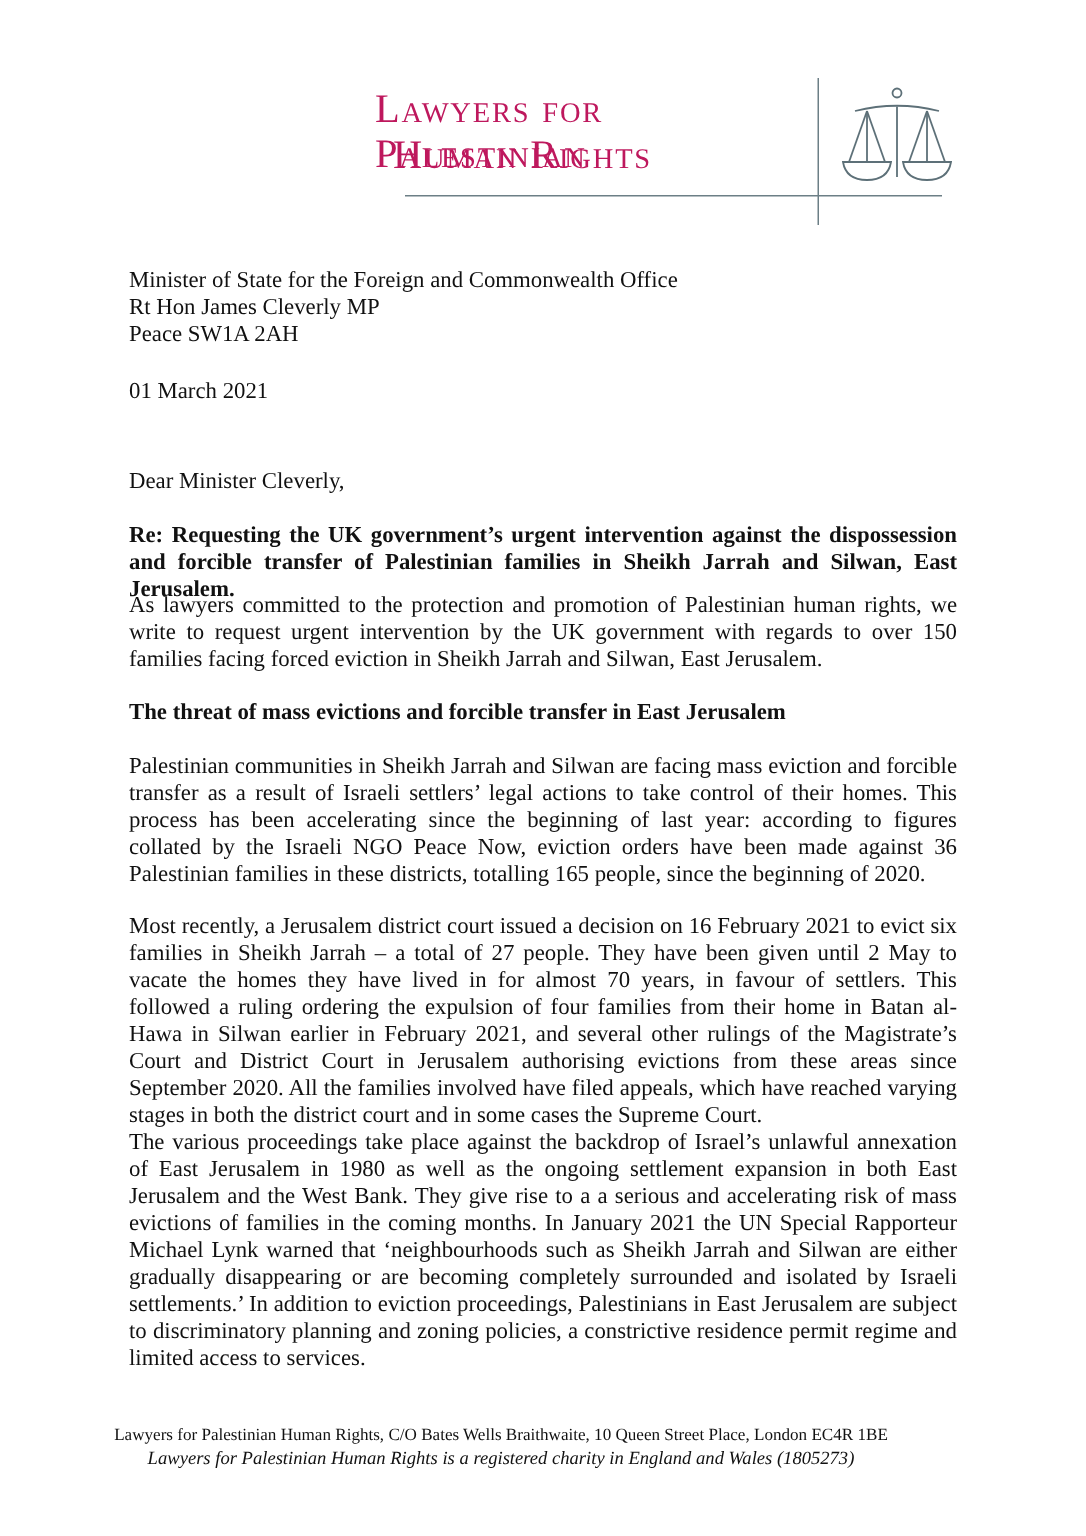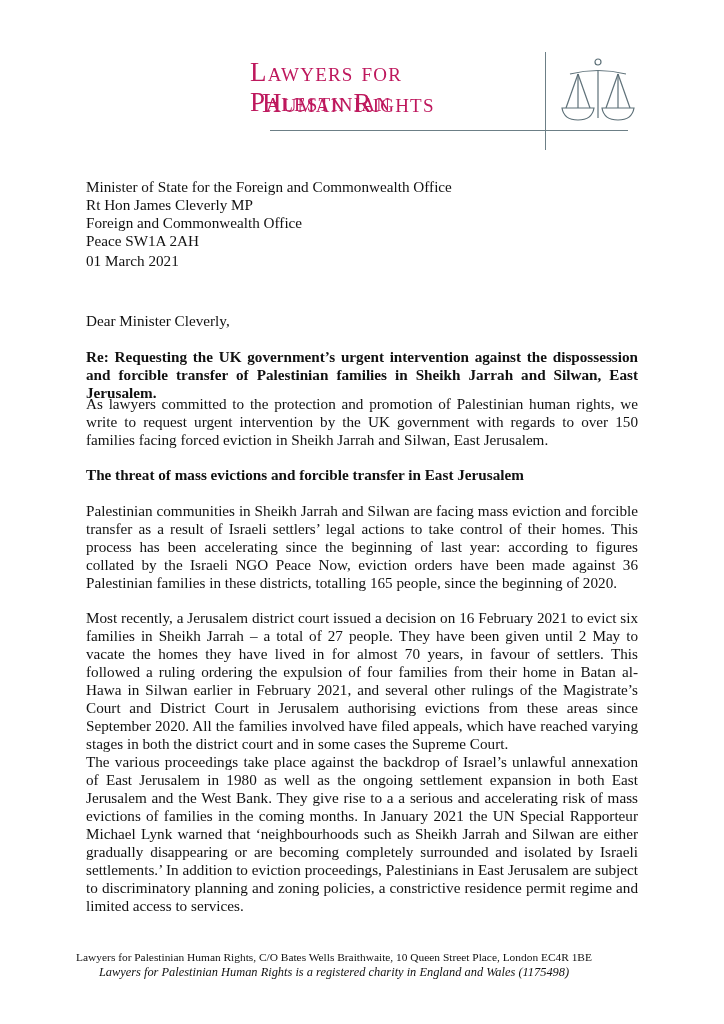--- a/index.html
+++ b/index.html
@@ -37,34 +37,33 @@
   <path d="M10 50 L42 50 Q40 62 26 62 Q12 62 10 50 Z"></path>
   <line x1="66" y1="16" x2="54" y2="50"></line>
   <line x1="66" y1="16" x2="78" y2="50"></line>
   <line x1="66" y1="16" x2="66" y2="50"></line>
   <path d="M50 50 L82 50 Q80 62 66 62 Q52 62 50 50 Z"></path>
 </svg>
 
 <div class="text block" style="top:178px;">
   <p>Minister of State for the Foreign and Commonwealth Office</p>
   <p>Rt Hon James Cleverly MP</p>
-  <p>Foreign and Commonwealth Office</p>
   <p>Peace SW1A 2AH</p>
 </div>
 
 <div class="text right" style="top:252px;">01 March 2021</div>
 
 <div class="text" style="top:312px;">Dear Minister Cleverly,</div>
 
 <div class="text bold justify" style="top:348px;">Re: Requesting the UK government’s urgent intervention against the dispossession and forcible transfer of Palestinian families in Sheikh Jarrah and Silwan, East Jerusalem.</div>
 
 <div class="text justify" style="top:395px;">As lawyers committed to the protection and promotion of Palestinian human rights, we write to request urgent intervention by the UK government with regards to over 150 families facing forced eviction in Sheikh Jarrah and Silwan, East Jerusalem.</div>
 
 <div class="text bold" style="top:466px;">The threat of mass evictions and forcible transfer in East Jerusalem</div>
 
 <div class="text justify" style="top:502px;">Palestinian communities in Sheikh Jarrah and Silwan are facing mass eviction and forcible transfer as a result of Israeli settlers’ legal actions to take control of their homes. This process has been accelerating since the beginning of last year: according to figures collated by the Israeli NGO Peace Now, eviction orders have been made against 36 Palestinian families in these districts, totalling 165 people, since the beginning of 2020.</div>
 <div class="text justify" style="top:609px;">Most recently, a Jerusalem district court issued a decision on 16 February 2021 to evict six families in Sheikh Jarrah – a total of 27 people. They have been given until 2 May to vacate the homes they have lived in for almost 70 years, in favour of settlers.  This followed a ruling ordering the expulsion of four families from their home in Batan al-Hawa in Silwan earlier in February 2021, and several other rulings of the Magistrate’s Court and District Court in Jerusalem authorising evictions from these areas since September 2020. All the families involved have filed appeals, which have reached varying stages in both the district court and in some cases the Supreme Court.</div>
 <div class="text justify" style="top:753px;">The various proceedings take place against the backdrop of Israel’s unlawful annexation of East Jerusalem in 1980 as well as the ongoing settlement expansion in both East Jerusalem and the West Bank. They give rise to a a serious and accelerating risk of mass evictions of families in the coming months. In January 2021 the UN Special Rapporteur Michael Lynk warned that ‘neighbourhoods such as Sheikh Jarrah and Silwan are either gradually disappearing or are becoming completely surrounded and isolated by Israeli settlements.’ In addition to eviction proceedings, Palestinians in East Jerusalem are subject to discriminatory planning and zoning policies, a constrictive residence permit regime and limited access to services.</div>
 
 <div class="footer" style="top:950px;">
   <div>Lawyers for Palestinian Human Rights, C/O Bates Wells Braithwaite, 10 Queen Street Place, London EC4R 1BE</div>
-  <div class="italic">Lawyers for Palestinian Human Rights is a registered charity in England and Wales (1175498)</div>
+  <div class="italic">Lawyers for Palestinian Human Rights is a registered charity in England and Wales (1805273)</div>
 </div>
 
 </body></html>

